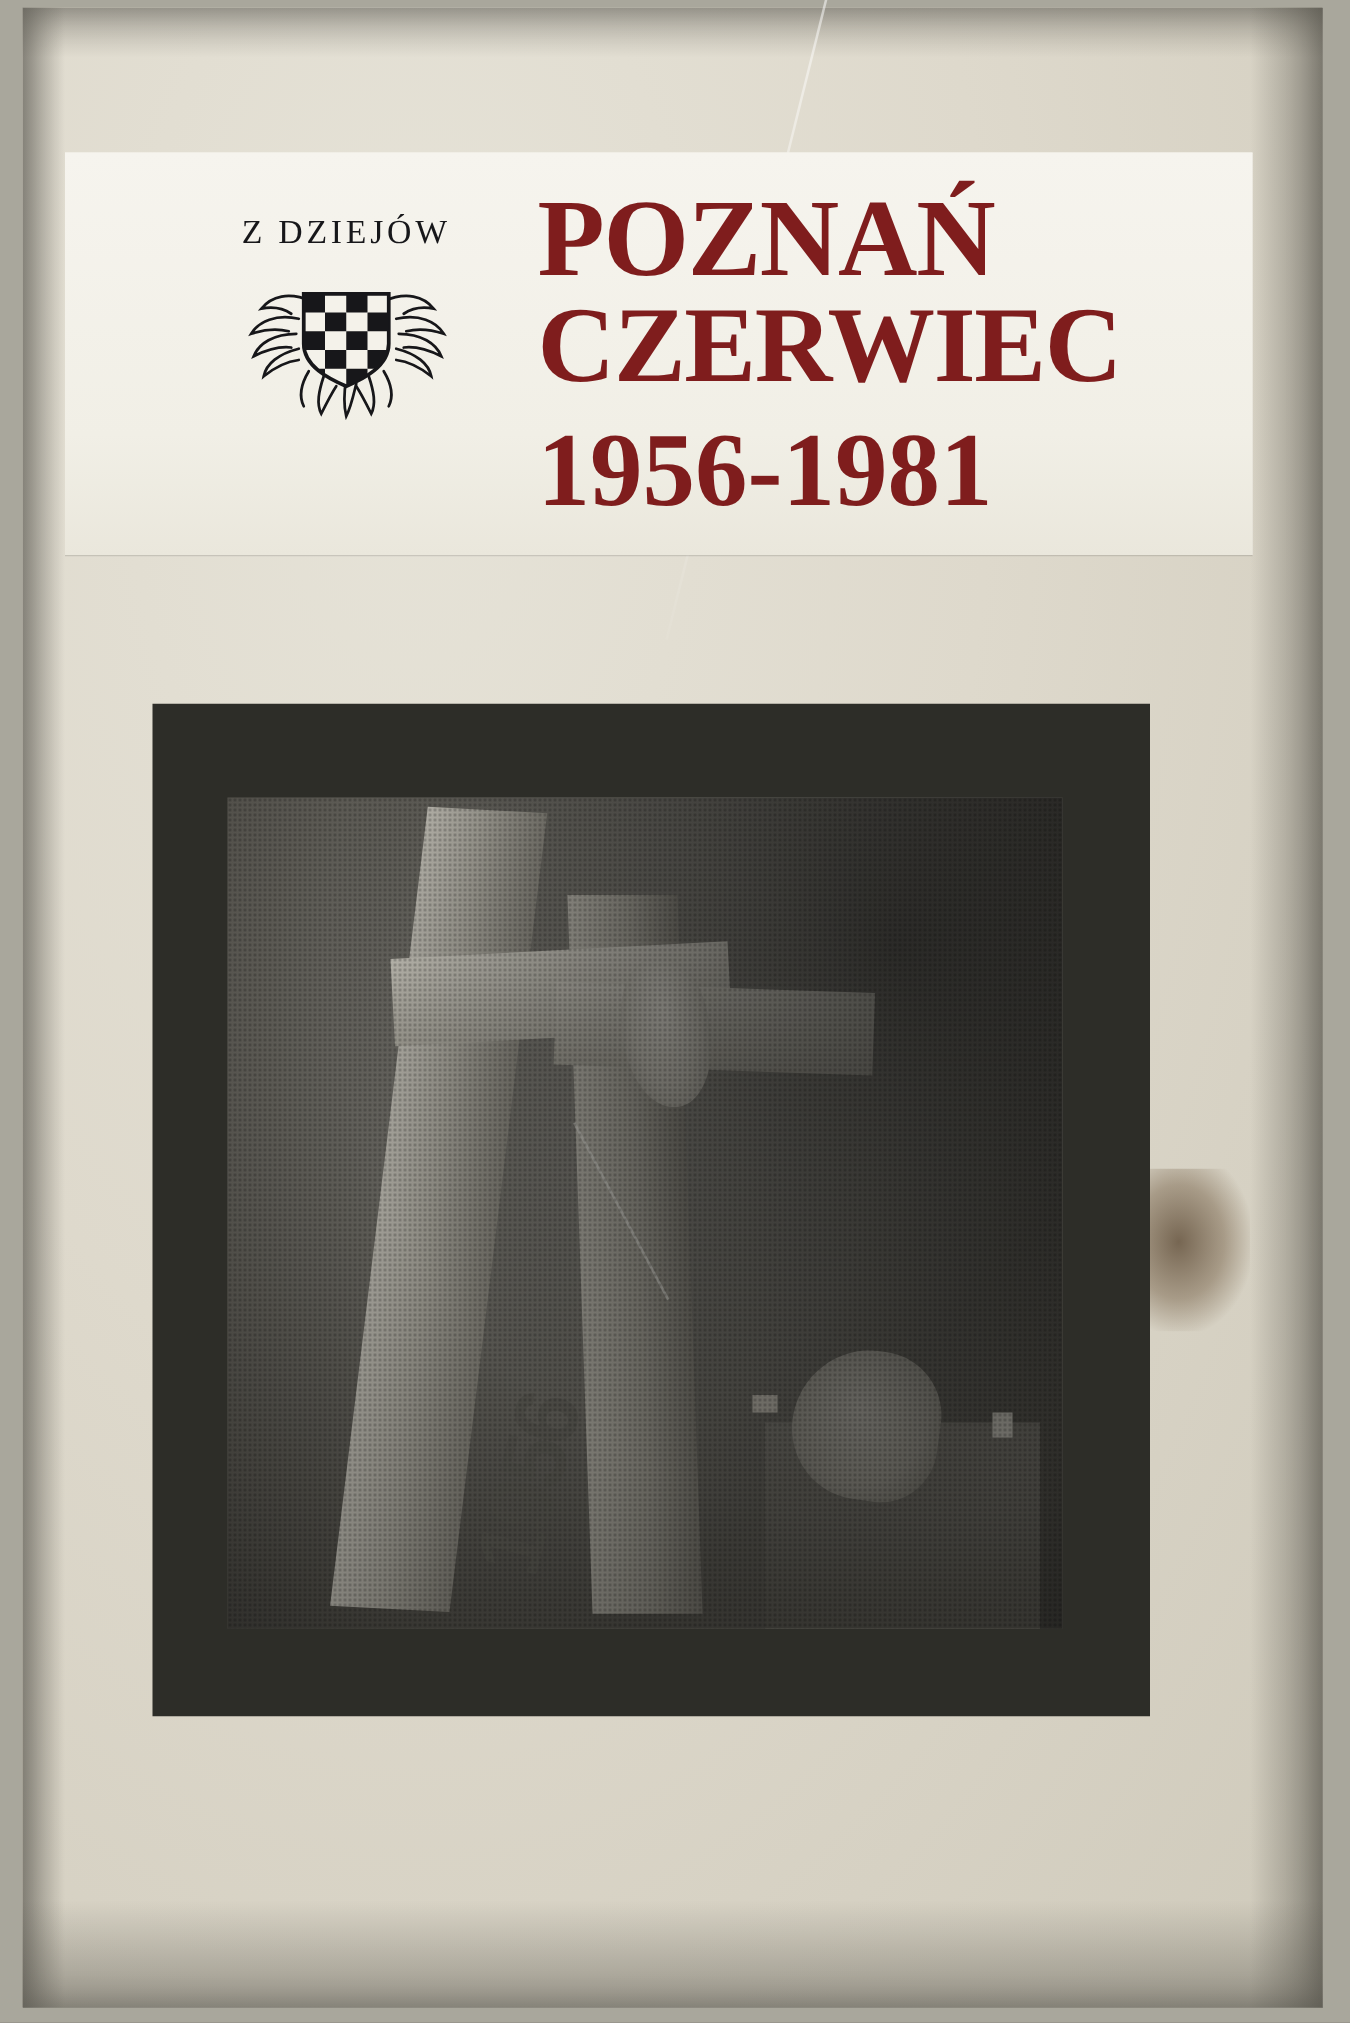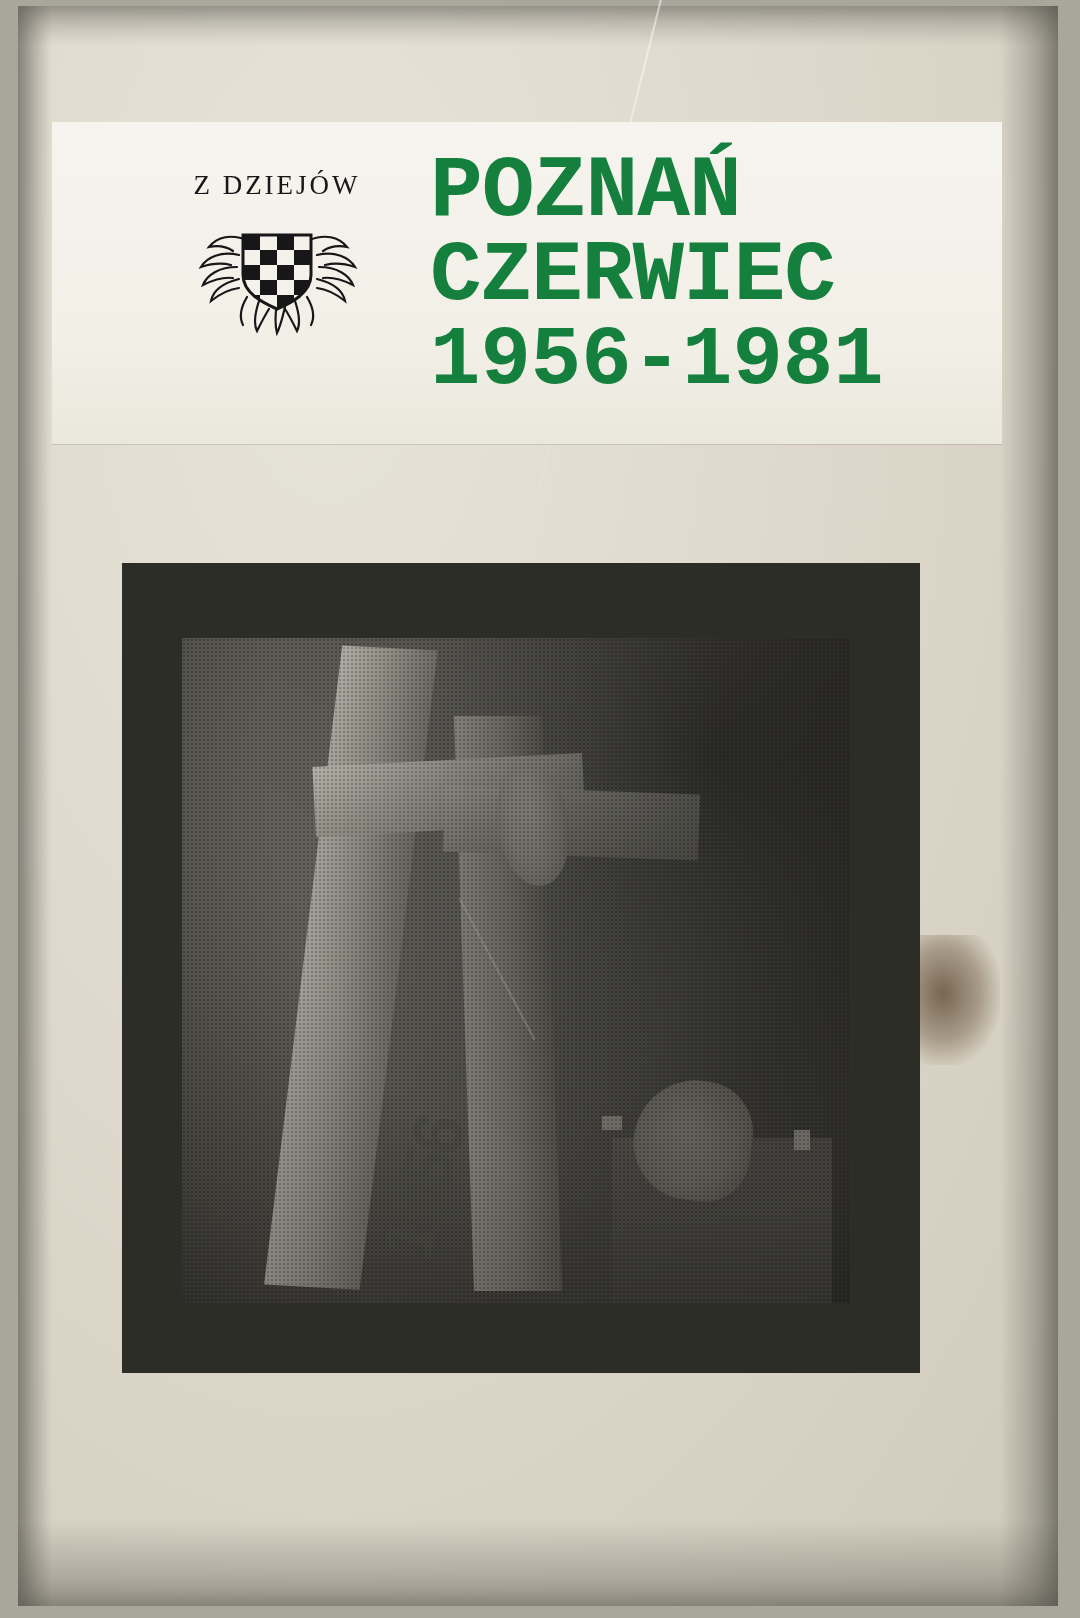--- a/index.html
+++ b/index.html
@@ -140,33 +140,33 @@
     color: #17171a;
     margin-top: 6px;
   }
 
   
   .title-block {
     position: absolute;
     left: 378px;
     top: 28px;
     width: 560px;
-    color: #15803d;
-    font-family: Liberation Mono, monospace;
+    color: #7f1d1d;
+    font-family: Liberation Serif, serif;
     font-weight: bold;
     line-height: 0.95;
   }
   .title-line {
     font-size: 86px;
     letter-spacing: -1px;
     white-space: nowrap;
   }
   .title-line.l1 { font-size: 88px; }
   .title-line.l2 { font-size: 86px; margin-top: 2px; }
-  .title-line.l3 { font-size: 84px; margin-top: 4px; letter-spacing: 0px;}
+  .title-line.l3 { font-size: 84px; margin-top: 20px; letter-spacing: 0px;}
 
   
   .photo-frame {
     position: absolute;
     left: 122px;
     top: 563px;
     width: 798px;
     height: 810px;
     background: #2d2d28;
   }

